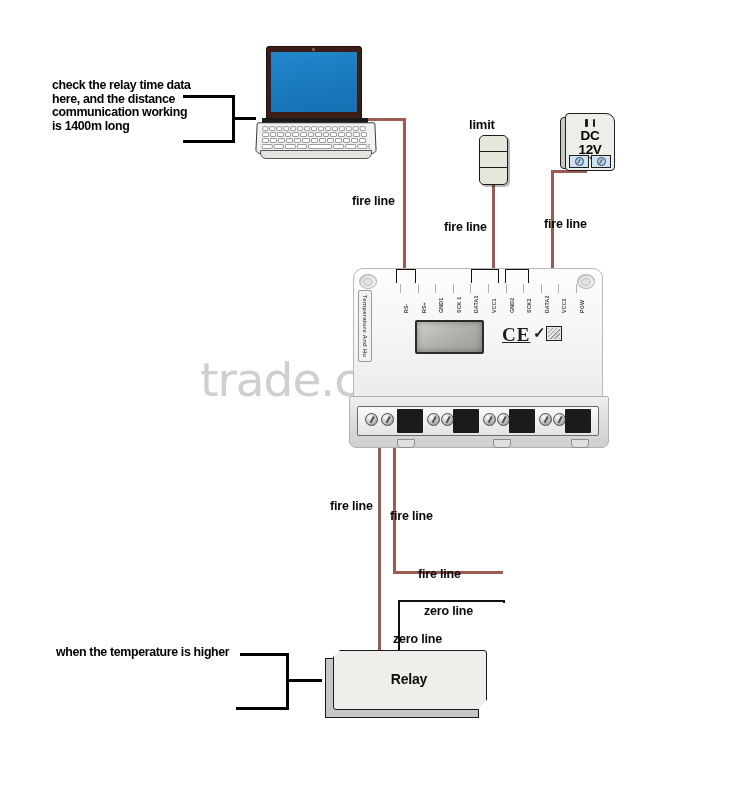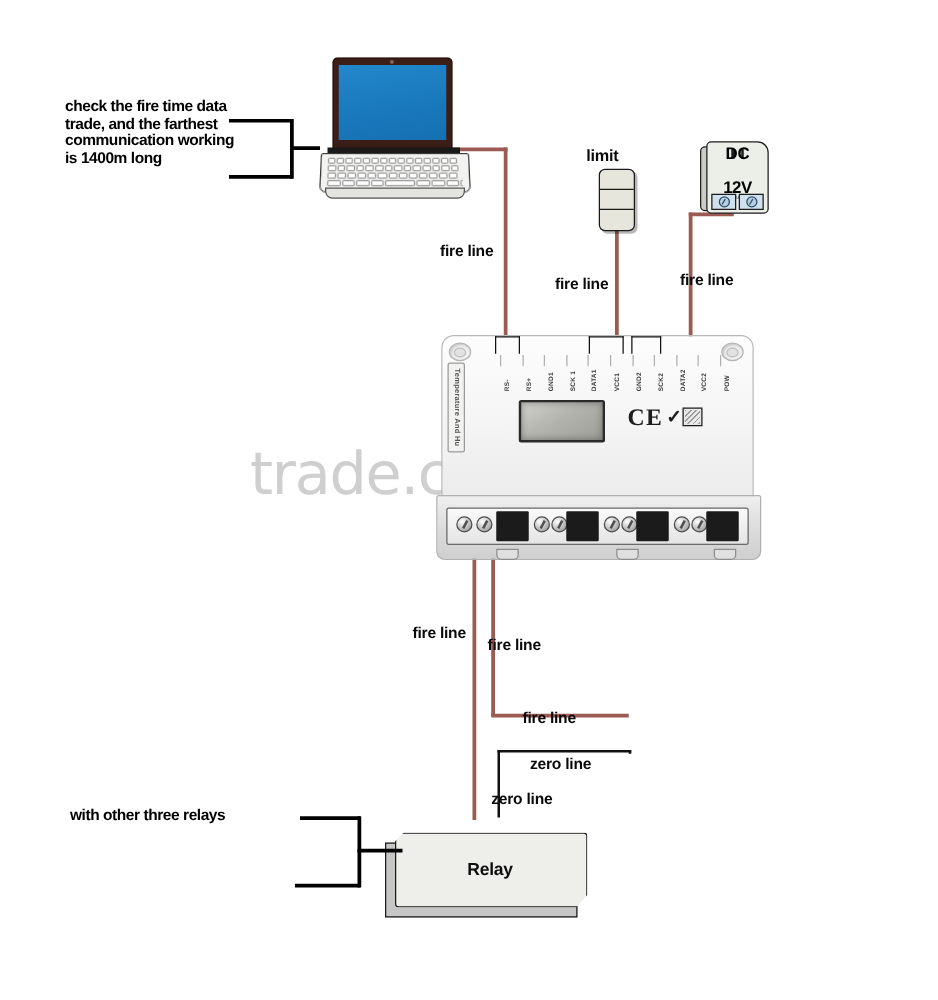--- a/index.html
+++ b/index.html
@@ -238,22 +238,22 @@
             <div class="kk" style="width: 10.6px;"></div>
             <div class="kk" style="width: 10.6px;"></div>
             <div class="kk" style="width: 10.6px;"></div>
           </div>
         </div>
     </div>
     <div class="lap-foot" style="left:8px;top:104px;width:110px;height:7px;"></div>
   </div>
 
   <div class="callout-text" style="left:52px;top:79px;width:150px;">
-    <div>check the fire time data</div>
-    <div>trade, and the farthest</div>
+    <div>check the relay time data</div>
+    <div>here, and the distance</div>
     <div>communication working</div>
     <div> is 1400m long</div>
   </div>
   <div class="cl" style="left:183px;top:95px;width:51px;height:2.6px;"></div>
   <div class="cl" style="left:183px;top:140px;width:51px;height:2.6px;"></div>
   <div class="cl" style="left:232px;top:95px;width:2.6px;height:48px;"></div>
   <div class="cl" style="left:232px;top:117px;width:24px;height:2.6px;"></div>
 
   <div class="lbl lbl-sensor" style="left:469px;top:117px;">limit</div>
   <div id="sensor-body" style="left:479px;top:135px;width:27px;height:48px;">
@@ -261,21 +261,21 @@
     <div class="sens-div" style="top:31px;"></div>
   </div>
 
   <div class="psu" style="left:565px;top:113px;width:50px;height:58px;">
     <div class="psu-side" style="left:-5px;top:4px;width:9px;height:50px;"></div>
     <div class="psu-body"></div>
     <div class="psu-prongs" style="top:6px;">
       <div class="prong"></div>
         <div class="prong"></div>
     </div>
-    <div class="psu-t1" style="top:2px;">DC</div>
+    <div class="psu-t1" style="top:15px;">DC</div>
     <div class="psu-t2" style="top:29px;">12V</div>
     <div class="psu-load" style="top:42px;">LOAD</div>
     <div class="psu-terms" style="bottom:3px;">
       <div class="psu-term">
           <div class="screwg"></div>
         </div>
       <div class="psu-term">
           <div class="screwg"></div>
         </div>
     </div>
@@ -312,21 +312,21 @@
         <div class="termpin" style="left: 195.8px; top: 22px; height: 9px;"></div>
         <div class="termlbl" style="left: 198.8px; top: 51px;">DATA2</div>
         <div class="termpin" style="left: 213.4px; top: 22px; height: 9px;"></div>
         <div class="termlbl" style="left: 216.4px; top: 51px;">VCC2</div>
         <div class="termpin" style="left: 231px; top: 22px; height: 9px;"></div>
         <div class="termlbl" style="left: 234px; top: 51px;">POW</div>
       </div>
 
     <div class="lcd" style="left:70px;top:58px;width:65px;height:30px;"></div>
 
-    <div class="ce" style="left:157px;top:62px;">CE</div>
+    <div class="ce" style="left:157px;top:62px;text-decoration:underline;">CE</div>
     <div class="tickmark" style="left:188px;top:62px;">✓</div>
     <div class="sqmark" style="left:201px;top:64px;"></div>
 
     <div class="ctrl-bot" style="left:4px;top:134px;width:258px;height:50px;"></div>
 
     <div class="tblock" style="left:12px;top:144px;width:240px;height:28px;"></div>
     <div id="relayslots" style="position:absolute;left:0;top:0;width:272px;height:192px;">
         <div class="tscrew" style="left: 20px; top: 151px;"></div>
         <div class="tscrew" style="left: 36px; top: 151px;"></div>
         <div class="tslot" style="left: 52px; top: 147px; width: 26px; height: 24px;"></div>
@@ -344,29 +344,29 @@
     <div class="tfoot" style="left:52px;top:177px;width:16px;height:7px;"></div>
     <div class="tfoot" style="left:148px;top:177px;width:16px;height:7px;"></div>
     <div class="tfoot" style="left:226px;top:177px;width:16px;height:7px;"></div>
   </div>
 
   <div class="brk" style="left:396px;top:269px;width:18px;height:13px;"></div>
   <div class="brk" style="left:471px;top:269px;width:26px;height:13px;"></div>
   <div class="brk" style="left:505px;top:269px;width:22px;height:13px;"></div>
 
 
-  <div id="relay" style="left:308px;top:650px;width:160px;height:52px;margin-top:16px;">
+  <div id="relay" style="left:325px;top:650px;width:160px;height:52px;">
     <div class="relay-shadow" style="left:0;top:8px;width:152px;height:58px;"></div>
     <div class="relay-front" style="left:8px;top:0;width:152px;height:58px;
          clip-path:polygon(0 7px,7px 0,100% 0,100% 83%,145px 100%,0 100%);"></div>
     <div class="relay-txt" style="left:8px;top:21px;width:152px;">Relay</div>
   </div>
 
   <div class="callout-text" style="left:56px;top:646px;width:200px;">
-    <div>with other three relays</div>
+    <div>when the temperature is higher</div>
   </div>
   <div class="cl" style="left:240px;top:653px;width:48px;height:2.6px;"></div>
   <div class="cl" style="left:236px;top:707px;width:52px;height:2.6px;"></div>
   <div class="cl" style="left:286px;top:653px;width:2.6px;height:57px;"></div>
   <div class="cl" style="left:286px;top:679px;width:36px;height:2.6px;"></div>
 
   <div id="wirelabels">
       <div class="lbl lbl-fire" style="left: 352px; top: 194px;">fire line</div>
       <div class="lbl lbl-fire" style="left: 444px; top: 220px;">fire line</div>
       <div class="lbl lbl-fire" style="left: 544px; top: 217px;">fire line</div>

